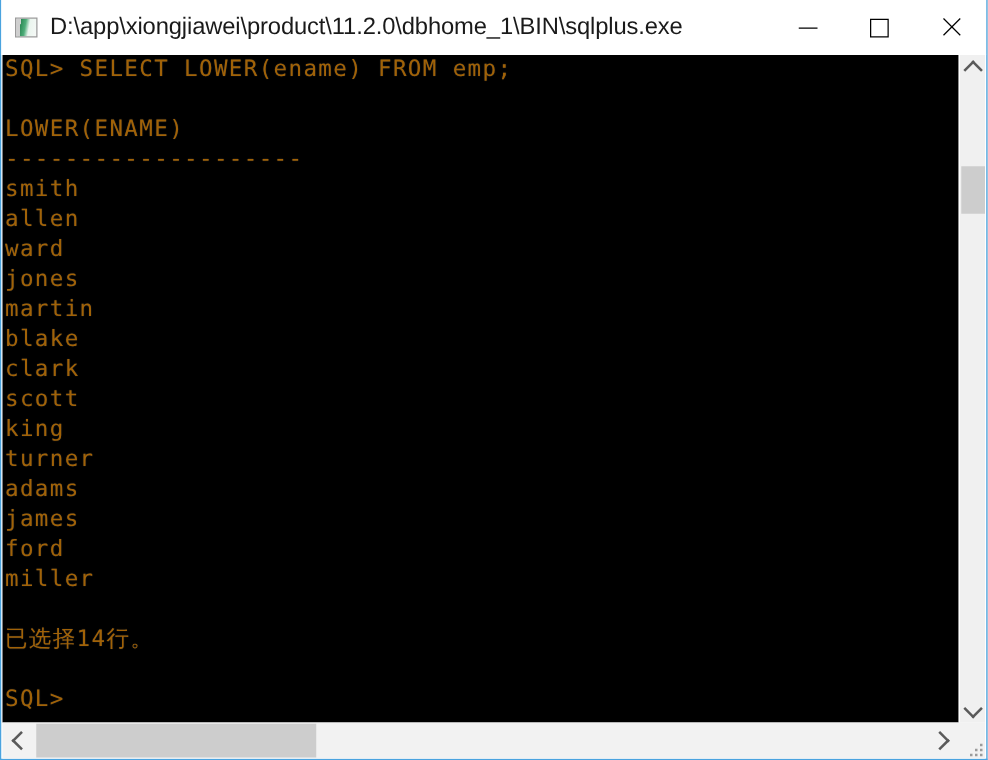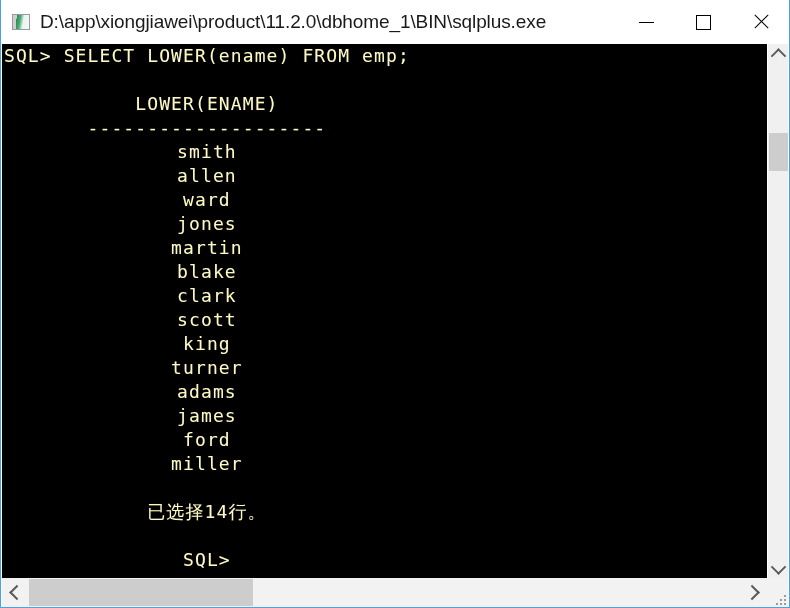--- a/index.html
+++ b/index.html
@@ -16,21 +16,20 @@
 
   #window {
     position: relative;
     width: 790px;
     height: 608px;
     box-sizing: border-box;
     background: #ffffff;
     border: 1px solid #4aa3df;
     border-top: none;
     overflow: hidden;
-    text-align: center;
   }
 
   
   #titlebar {
     position: relative;
     height: 44px;
     background: #ffffff;
     display: flex;
     align-items: center;
     box-sizing: border-box;
@@ -128,21 +127,21 @@
     height: 534px;
     background: #000000;
     overflow: hidden;
   }
   #console-text {
     position: absolute;
     left: 2px;
     top: 0px;
     margin: 0;
     padding: 0;
-    color: #fef9c3;
+    color: #a16207;
     font-family: "DejaVu Sans Mono", "Liberation Mono", monospace;
     font-size: 18px;
     line-height: 24px;
     letter-spacing: 1.1px;
     white-space: pre;
     text-shadow: 0 0 1px rgba(200,200,200,0.25);
   }
 
   
   #vscroll {

